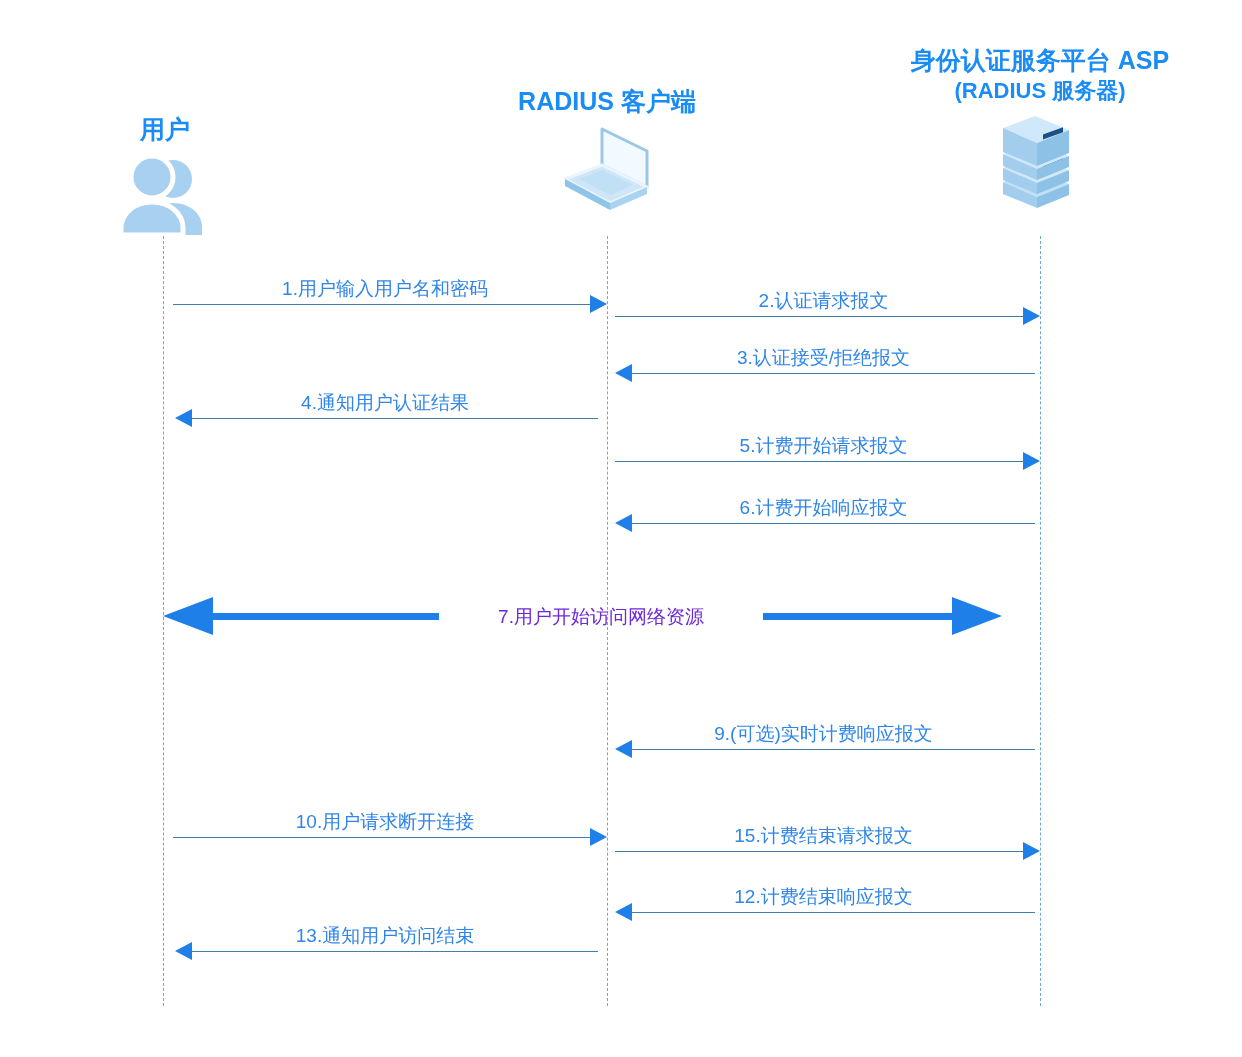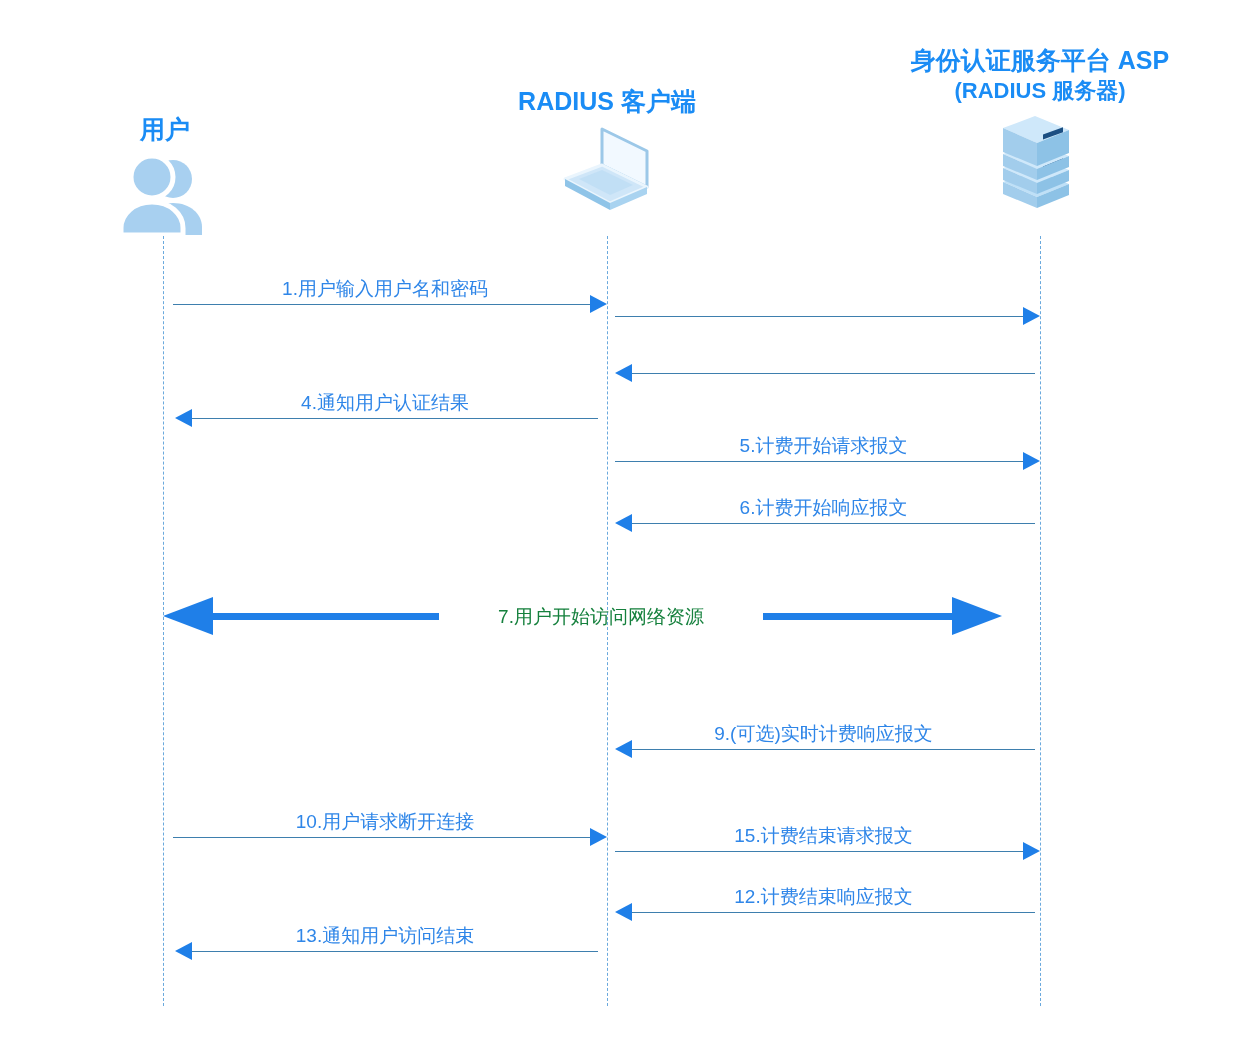--- a/index.html
+++ b/index.html
@@ -67,21 +67,21 @@
     border-top:19px solid transparent;border-bottom:19px solid transparent;
     border-right:50px solid #1f7fe8;
   }
   #msg-7 .head-right{
     position:absolute;left:789px;top:3px;width:0;height:0;
     border-top:19px solid transparent;border-bottom:19px solid transparent;
     border-left:50px solid #1f7fe8;
   }
   #msg-7 .msg7-label{
     position:absolute;left:276px;top:10px;width:324px;text-align:center;
-    color:#15803d;font-size:19px;white-space:nowrap;
+    color:#6d28d9;font-size:19px;white-space:nowrap;
   }
 </style>
 </head>
 <body>
 
 <div id="diagram">
 
   <div class="actor" id="actor-user">
     <div class="actor-title">用户</div>
     <div class="actor-icon">
@@ -145,25 +145,27 @@
   <div class="lifeline" id="lifeline-client"></div>
   <div class="lifeline" id="lifeline-server"></div>
 
   <div class="msg" style="left:163px;top:268px;width:444px;">
     <div class="msg-label">1.用户输入用户名和密码</div>
     <div class="msg-line" style="left:10px;width:417px;"></div>
     <div class="arrow-head arrow-right" style="left:427px;"></div>
   </div>
 
   <div class="msg" style="left:607px;top:280px;width:433px;">
+    <div class="msg-label">2.认证请求报文</div>
     <div class="msg-line" style="left:8px;width:408px;"></div>
     <div class="arrow-head arrow-right" style="left:416px;"></div>
   </div>
 
   <div class="msg" style="left:607px;top:337px;width:433px;">
+    <div class="msg-label">3.认证接受/拒绝报文</div>
     <div class="msg-line" style="left:25px;width:403px;"></div>
     <div class="arrow-head arrow-left" style="left:8px;"></div>
   </div>
 
   <div class="msg" style="left:163px;top:382px;width:444px;">
     <div class="msg-label">4.通知用户认证结果</div>
     <div class="msg-line" style="left:29px;width:406px;"></div>
     <div class="arrow-head arrow-left" style="left:12px;"></div>
   </div>
 

